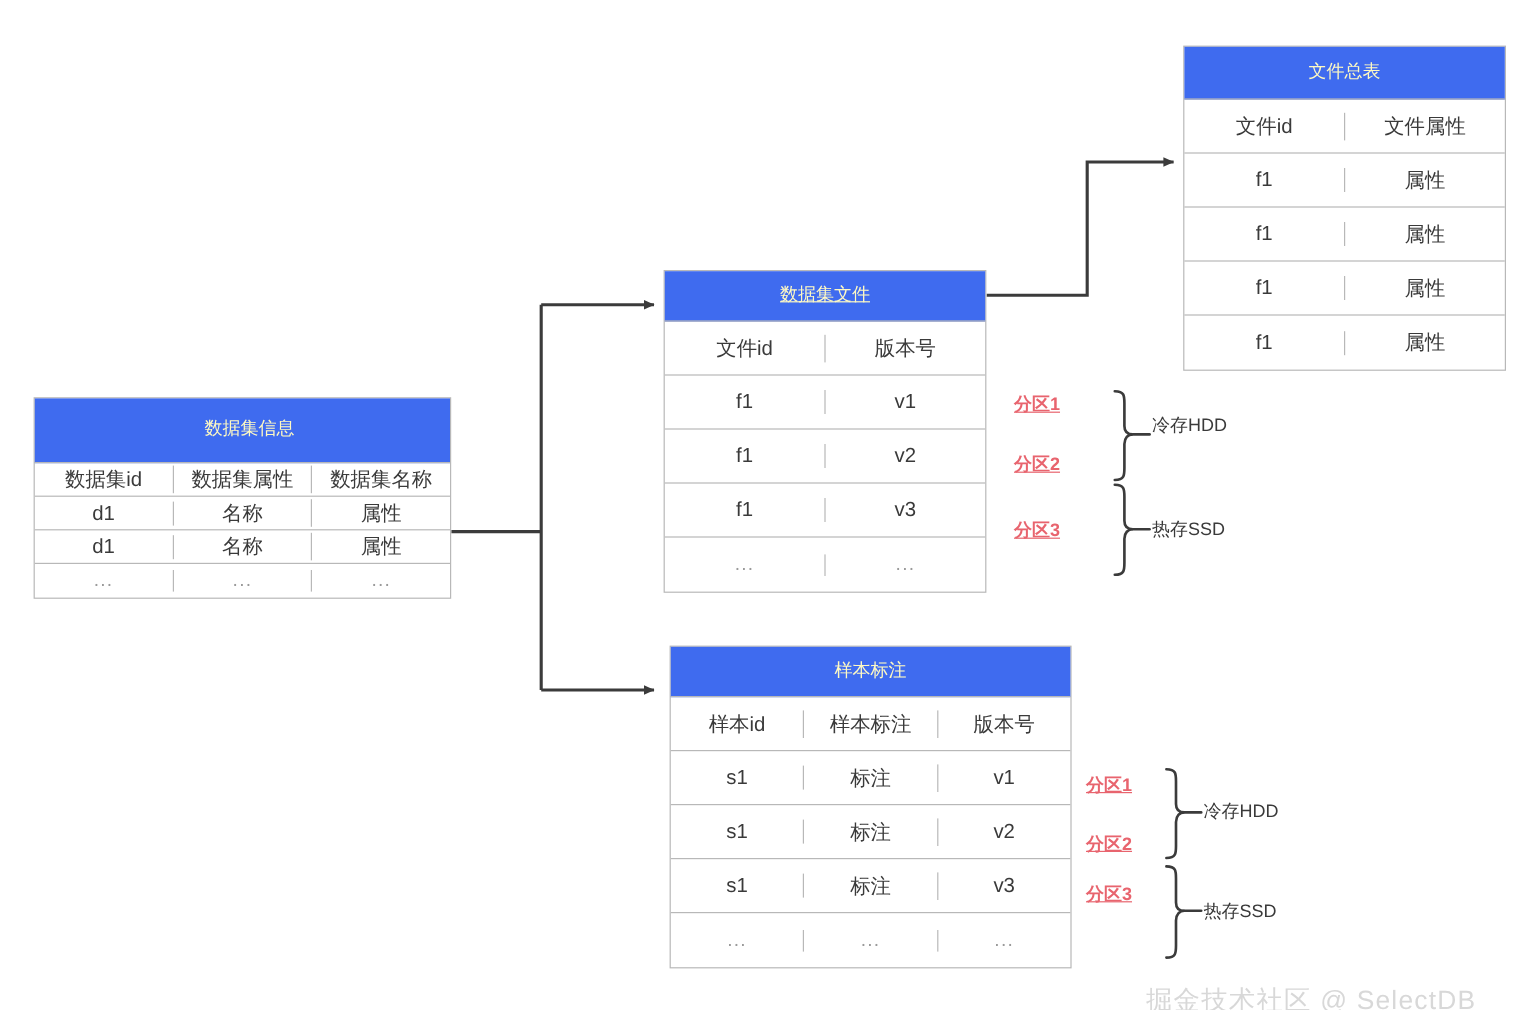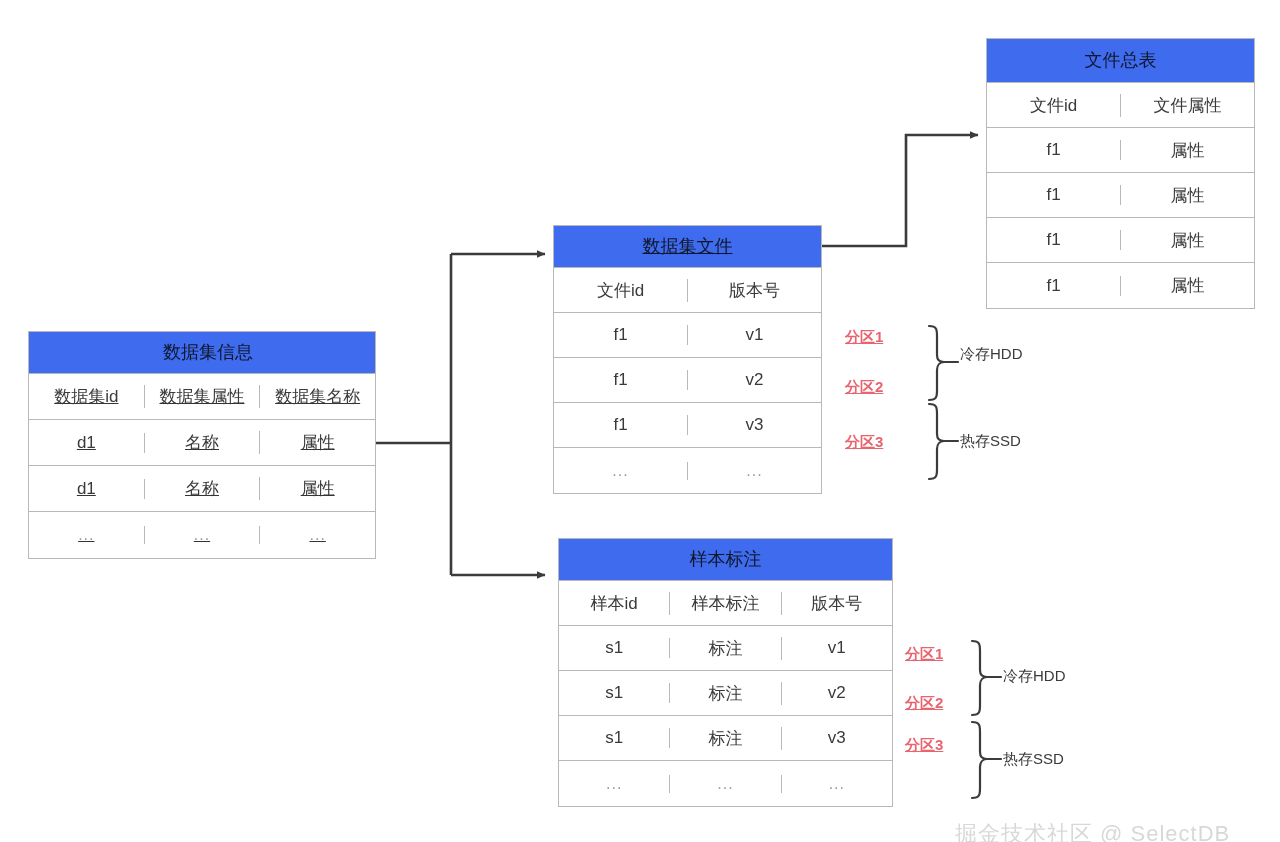--- a/index.html
+++ b/index.html
@@ -22,23 +22,23 @@
     height: 842px;
   }
   .tbl {
     position: absolute;
     border: 1px solid #b8b8b8;
     background: #ffffff;
     box-sizing: border-box;
   }
   .tbl-title {
     background: #3F6BEF;
-    color: #0f172a;
+    color: #fef9c3;
     text-align: right;
-    font-size: 18px;
+    font-size: 15px;
     line-height: 1.1;
     display: flex;
     align-items: center;
     justify-content: center;
     box-sizing: border-box;
     border-bottom: 1px solid #b8b8b8;
   }
   .row {
     display: flex;
     box-sizing: border-box;
@@ -56,22 +56,22 @@
     font-size: 17px;
     color: #3a3a3a;
     overflow: hidden;
     white-space: nowrap;
   }
   .cell:last-child { border-right: none; }
   .cell.dots { color: #9a9a9a; font-size: 16px; letter-spacing: 1px; }
 
   
   #tbl-dataset-info { left: 28px; top: 331px; width: 348px; }
-  #tbl-dataset-info .tbl-title { height: 42px; padding-left: 12px; }
-  #tbl-dataset-info .row { height: 46px; text-decoration: underline; }
+  #tbl-dataset-info .tbl-title { height: 54px; padding-left: 12px; }
+  #tbl-dataset-info .row { height: 28px; }
 
   #tbl-dataset-file { left: 553px; top: 225px; width: 269px; }
   #tbl-dataset-file .tbl-title { height: 42px; text-decoration: underline; }
   #tbl-dataset-file .row { height: 45px; }
 
   #tbl-file-master { left: 986px; top: 38px; width: 269px; }
   #tbl-file-master .tbl-title { height: 44px; }
   #tbl-file-master .row { height: 45px; }
 
   #tbl-sample-label { left: 558px; top: 538px; width: 335px; }

